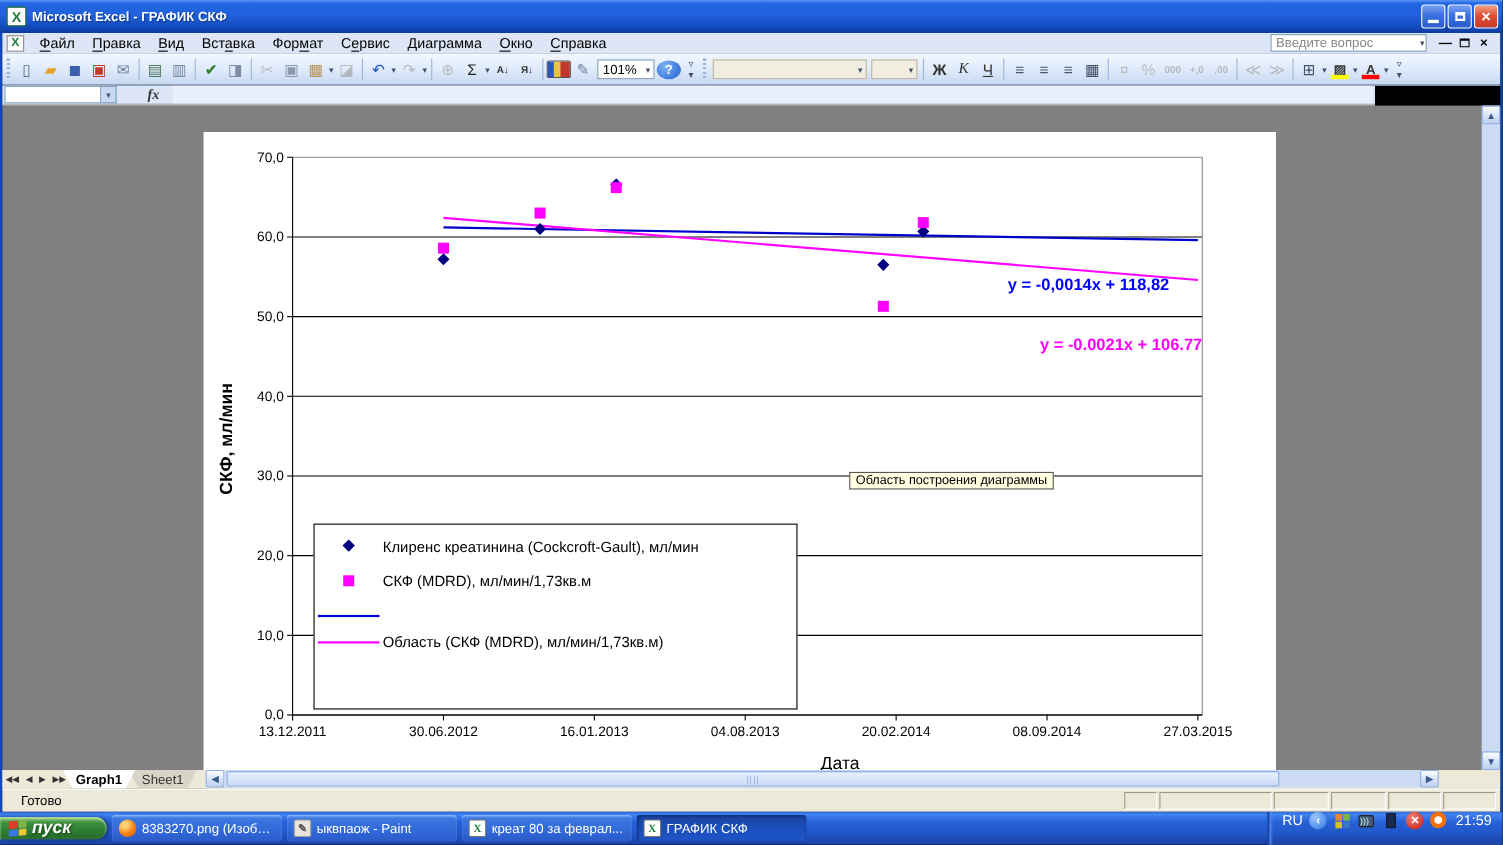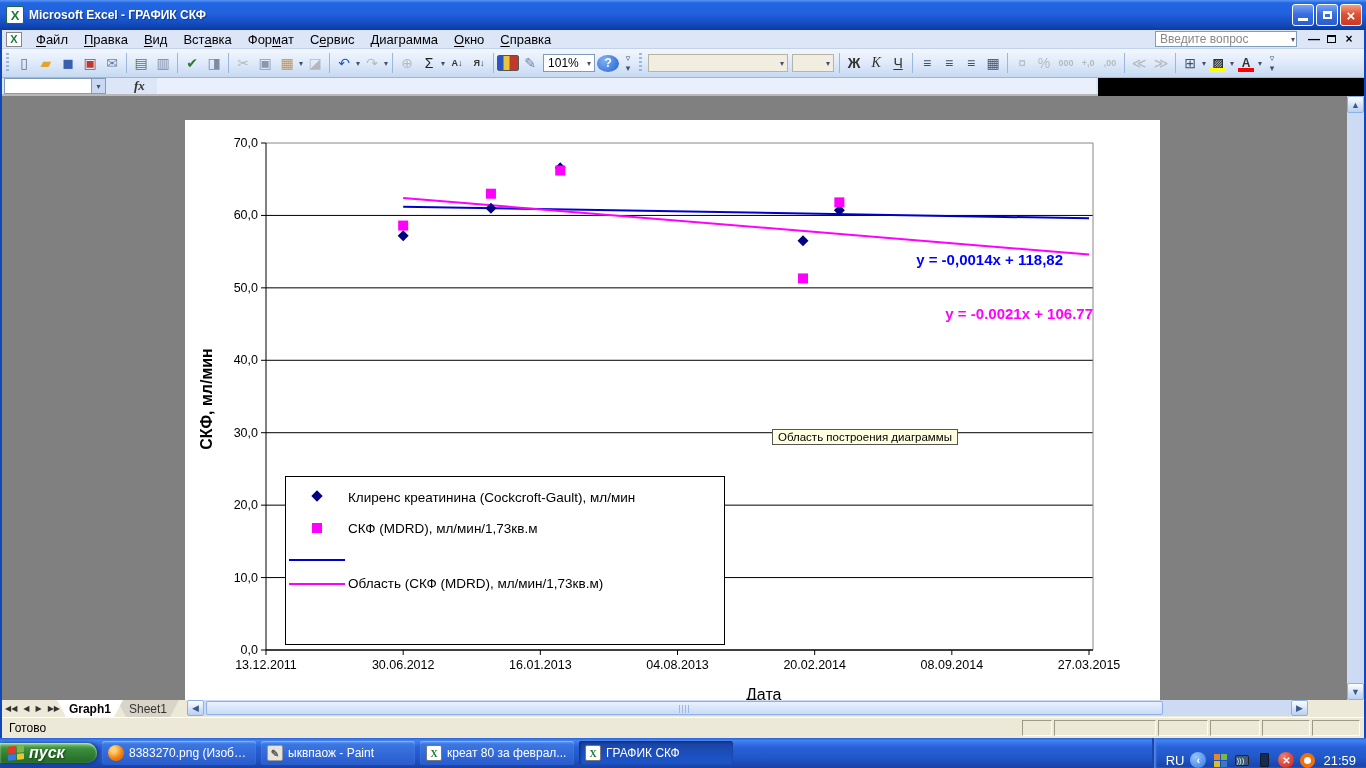--- a/index.html
+++ b/index.html
@@ -58,21 +58,21 @@
   .help-btn{width:17px;height:17px;border-radius:50%;background:radial-gradient(circle at 35% 30%,#7fb2f5,#1f5fd0);
     color:#fff;font-weight:bold;font-size:12px;}
   .chart-ic{width:18px;height:16px;background:
     linear-gradient(90deg,#2a56c0 0 5px,#e8c53a 6px 11px,#c03a2b 12px 17px);
     border:1px solid #555;align-self:center;}
   .underbar{position:relative;font-weight:bold;font-size:12px;color:#333;}
   .underbar i{position:absolute;left:3px;right:3px;bottom:2px;height:4px;display:block;}
   .tb-options{margin-left:2px;color:#44506b;font-size:9px;width:14px;text-align:center;}
   .tb-options::before{content:"▿\A▾";white-space:pre;line-height:6px;}
   
-  .formulabar{position:absolute;left:2px;top:78px;width:1096px;height:18px;background:#dce6f7;
+  .formulabar{position:absolute;left:2px;top:78px;width:1248px;height:18px;background:#dce6f7;
     display:flex;align-items:center;border-bottom:2px solid #b9b9b9;}
   .namebox{width:88px;height:16px;background:#fff;border:1px solid #7f9db9;margin-left:2px;}
   .namebox-dd{width:14px;height:16px;background:#c9d9f3;border:1px solid #7f9db9;border-left:none;
     display:flex;align-items:center;justify-content:center;}
   .fx{font-family:"Liberation Serif",serif;font-style:italic;font-weight:bold;font-size:13px;margin-left:28px;color:#333;}
   .formula-field{flex:1;height:16px;background:#e9effb;margin:0 2px 0 12px;}
   
   .docarea{position:absolute;left:2px;top:96px;width:1362px;height:604px;background:#808080;}
   .chart-sheet{position:absolute;left:183px;top:24px;width:975px;height:580px;background:#fff;overflow:hidden;}
   .vscroll{position:absolute;right:0;top:0;width:17px;height:604px;background:#cddaf3;}
@@ -108,21 +108,21 @@
     background:linear-gradient(180deg,#fdfeff,#d1e0f7 60%,#bcd0ef);color:#3b5a8c;font-size:9px;
     display:flex;align-items:center;justify-content:center;}
   .hs-track{position:absolute;left:17px;right:73px;top:0;height:16px;background:#cddaf3;}
   .hs-thumb{position:absolute;left:2px;top:1px;bottom:1px;width:88%;border:1px solid #8cb0e8;border-radius:2px;
     background:linear-gradient(180deg,#e8f0fd,#cbdcf6);}
   .hs-grip{position:absolute;left:50%;top:3px;width:10px;height:8px;transform:translateX(-50%);
     background:repeating-linear-gradient(90deg,#9db9e3 0 1px,transparent 1px 3px);}
   
   .statusbar{position:absolute;left:2px;top:717px;width:1362px;height:21px;background:#ece9d8;
     border-top:1px solid #fff;display:flex;align-items:center;font-size:12px;color:#000;}
-  .status-text{padding-left:7px;}
+  .status-text{padding-left:7px;margin-left:10px;}
   .status-panels{margin-left:auto;display:flex;gap:2px;margin-right:4px;}
   .status-panel{height:16px;border:1px solid;border-color:#9d9a87 #fff #fff #9d9a87;}
   
   .taskbar{position:absolute;left:0;top:738px;width:1366px;height:30px;
     background:linear-gradient(180deg,#2862d8 0%,#4283f2 8%,#2862d8 30%,#2157c8 65%,#1941a5 100%);
     display:flex;align-items:center;}
   .start-btn{height:20px;width:97px;border-radius:0 12px 12px 0;display:flex;align-items:center;gap:5px;
     background:linear-gradient(180deg,#8cca70 0%,#3d9140 25%,#2f7d33 60%,#266a2a 100%);
     box-shadow:inset 0 1px 2px #c8e8b0, 2px 0 4px rgba(0,0,0,.4);padding-left:8px;}
   .win-flag{width:16px;height:14px;display:grid;grid-template-columns:1fr 1fr;grid-template-rows:1fr 1fr;gap:1px;
@@ -131,21 +131,21 @@
   .start-label{color:#fff;font-weight:bold;font-style:italic;font-size:16px;text-shadow:1px 1px 2px #14420f;}
   .task-btn{height:24px;width:154px;margin-left:5px;border-radius:3px;display:flex;align-items:center;gap:5px;
     padding:0 6px;background:linear-gradient(180deg,#5a96f0,#3b76e0 15%,#2e63d4 75%,#2a5bc8);
     box-shadow:inset 0 1px 1px #8ab4f5;color:#fff;font-size:12px;white-space:nowrap;overflow:hidden;}
   .task-btn.active{background:linear-gradient(180deg,#1c43a0,#1b50c0 60%,#2055c6);box-shadow:inset 1px 1px 3px #0c2a70;}
   .task-label{overflow:hidden;text-overflow:ellipsis;}
   .ticon{flex:0 0 16px;width:16px;height:16px;border-radius:2px;display:flex;align-items:center;justify-content:center;font-size:10px;font-weight:bold;}
   .ticon.firefox{border-radius:50%;background:radial-gradient(circle at 35% 30%,#ffd27a 15%,#f4820b 55%,#d4550a);}
   .ticon.paint{background:#e8e4da;color:#555;border:1px solid #999;}
   .ticon.excel{background:#fff;color:#1e7a3c;border:1px solid #777;font-family:"Liberation Serif",serif;}
-  .tray{margin-left:auto;height:30px;display:flex;align-items:flex-end;gap:6px;padding:0 10px 0 12px;
+  .tray{margin-left:auto;height:30px;display:flex;align-items:flex-start;gap:6px;padding:0 10px 0 12px;
     border-left:1px solid #1438860;border-left:2px solid #1a46ac;box-shadow:inset 2px 0 2px #4f86ea;}
   .tray-lang{color:#fff;font-size:13px;}
   .tray-ic{width:16px;height:16px;display:flex;align-items:center;justify-content:center;}
   .tray-chevron{border-radius:50%;background:radial-gradient(circle at 35% 30%,#9cc4f8,#2a78e8);color:#fff;font-size:11px;font-weight:bold;}
   .tray-grid{display:grid;grid-template-columns:1fr 1fr;grid-template-rows:1fr 1fr;gap:1px;width:13px;height:13px;}
   .tray-grid i{background:#e8872a;}
   .tray-grid i:nth-child(2){background:#7ab648;}
   .tray-grid i:nth-child(3){background:#d4c02a;}
   .tray-grid i:nth-child(4){background:#3a78c8;}
   .tray-net{background:#445a78;border:1px solid #222;border-radius:2px;width:14px;height:11px;color:#cfe;font-size:8px;}

